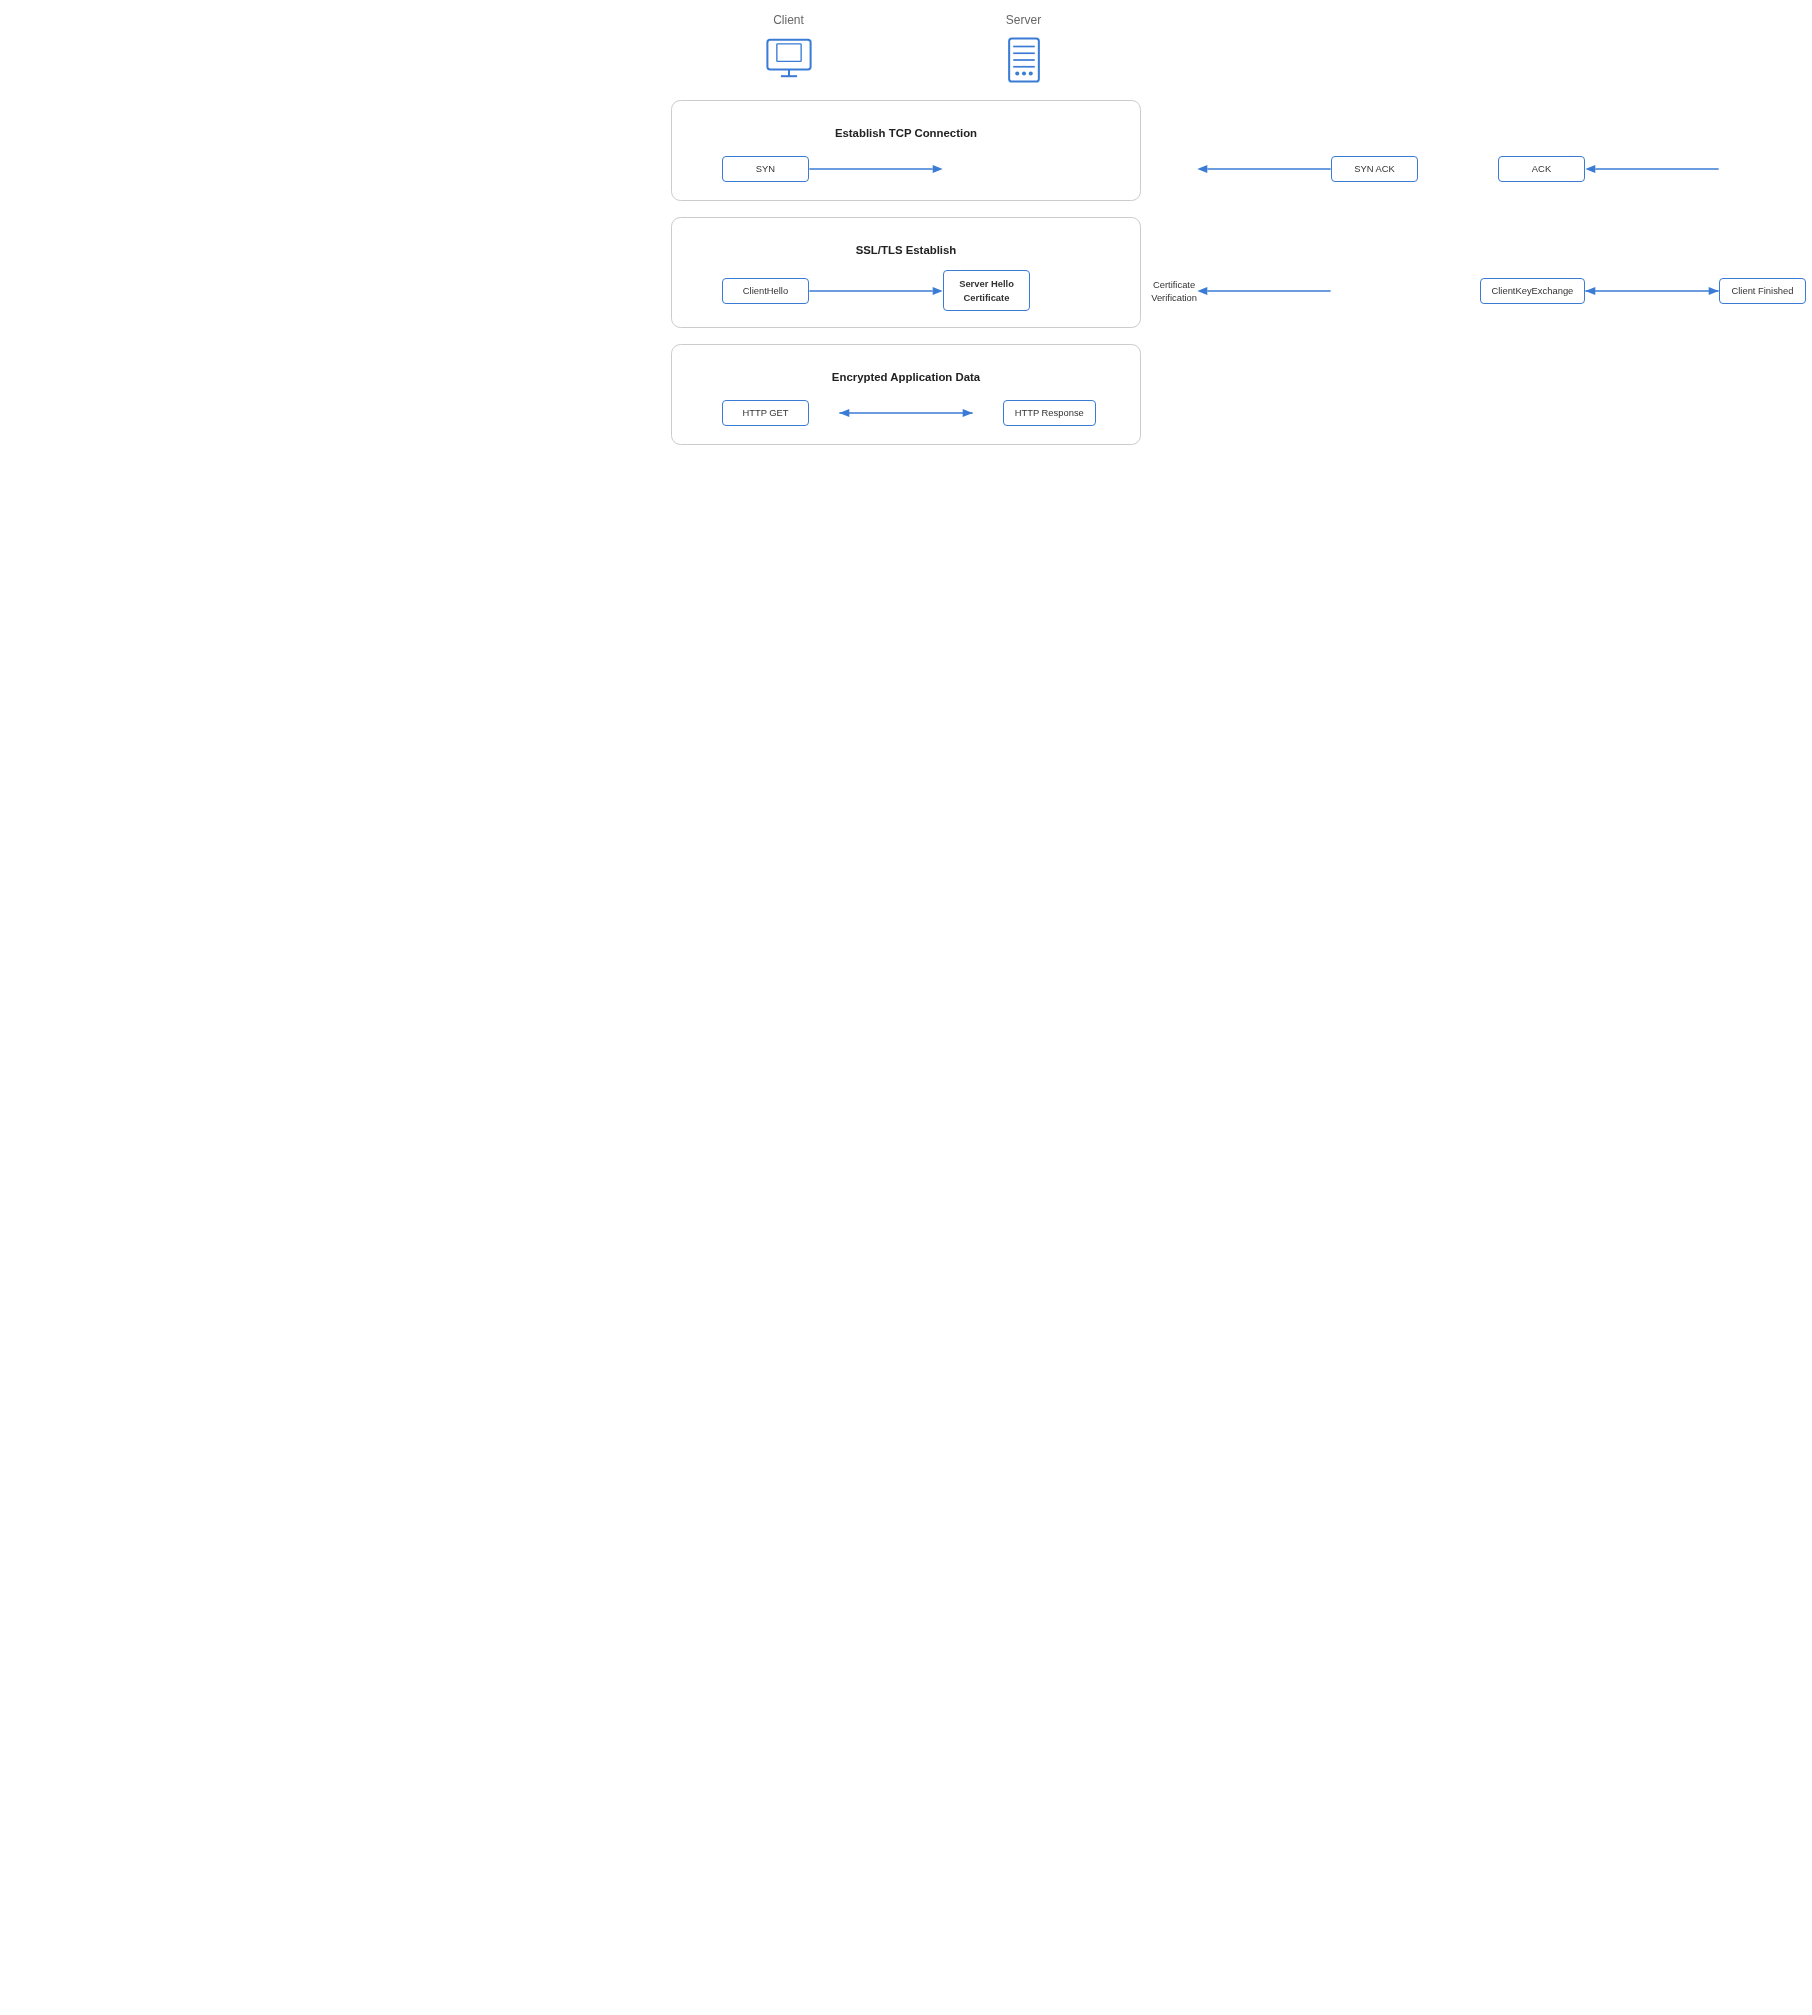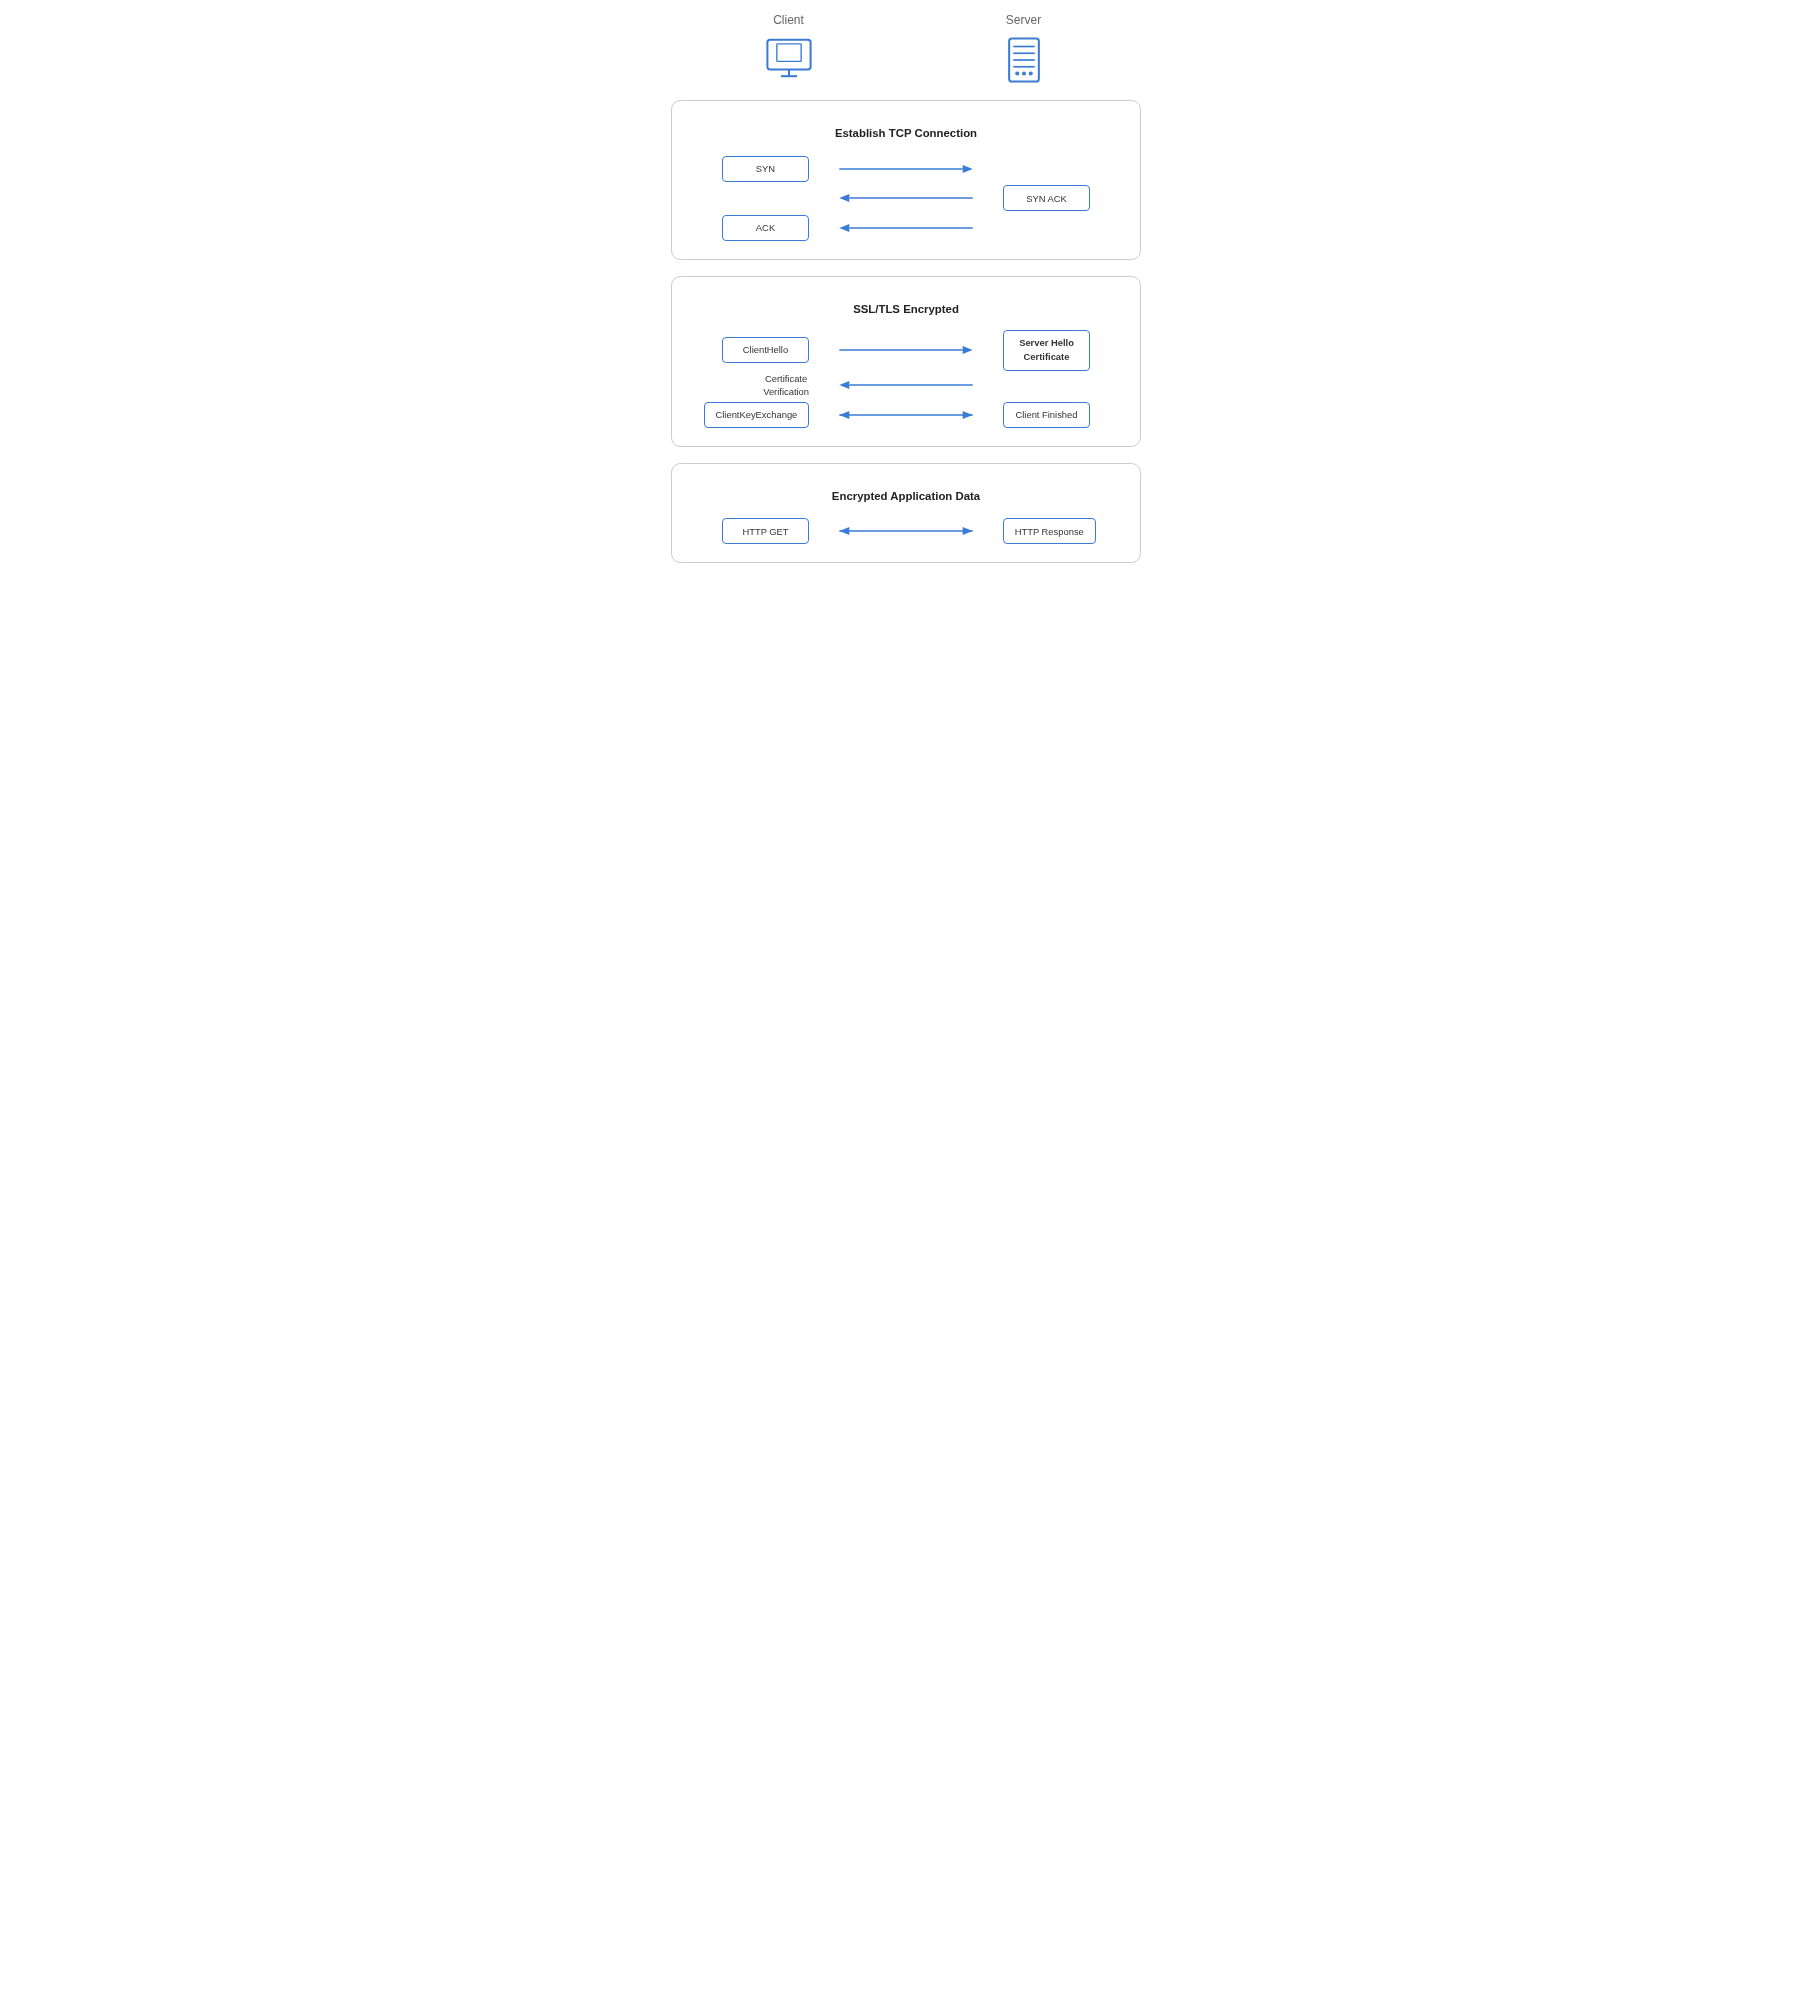--- a/index.html
+++ b/index.html
@@ -61,21 +61,22 @@
       text-align: center;
       font-size: 11.4px;
       font-weight: 700;
       color: #222;
       margin-bottom: 14.8px;
     }
 
     
     .flow-area {
       display: flex;
-      flex-direction: column;
+      flex-direction: row;
+      gap: 12px;
       position: relative;
     }
 
     .flow-row {
       display: flex;
       align-items: center;
       width: 100%;
       position: relative;
       min-height: 29.6px;
     }
@@ -212,21 +213,21 @@
             </svg>
           </div>
           <div class="flow-right">
           </div>
         </div>
 
       </div>
     </div>
 
     <div class="section-box">
-      <div class="section-title">SSL/TLS Encrypted</div>
+      <div class="section-title">SSL/TLS Establish</div>
       <div class="flow-area">
 
         <div class="flow-row">
           <div class="flow-left">
             <div class="msg-box msg-box-wide">
               <span>ClientHello</span>
             </div>
           </div>
           <div class="flow-center">
             <svg class="arrow-line" width="134" height="20" viewBox="0 0 200 30">

